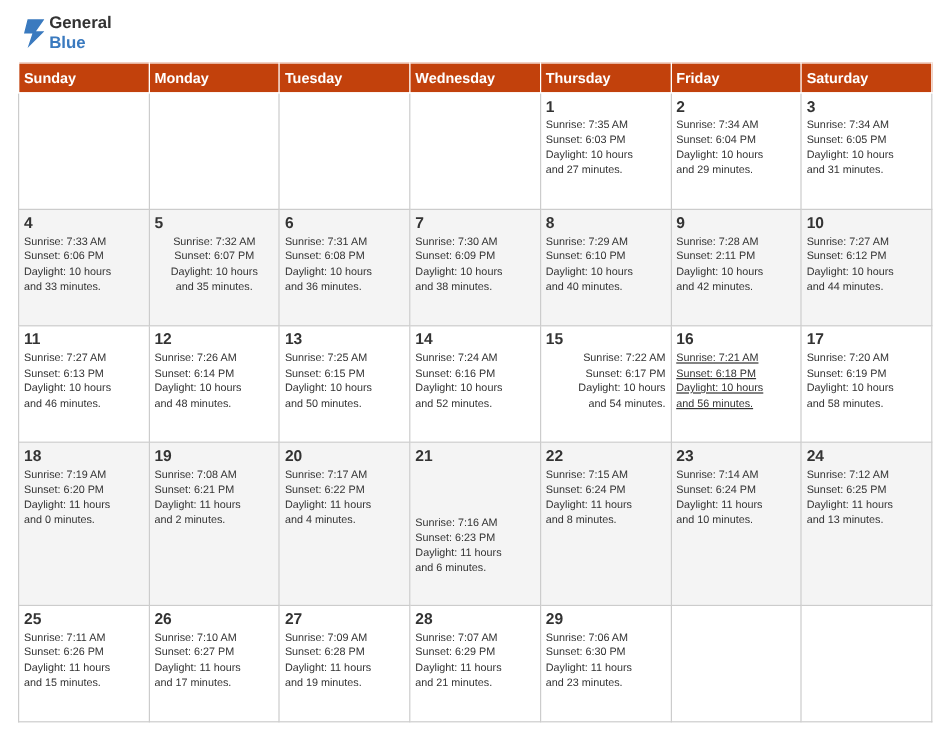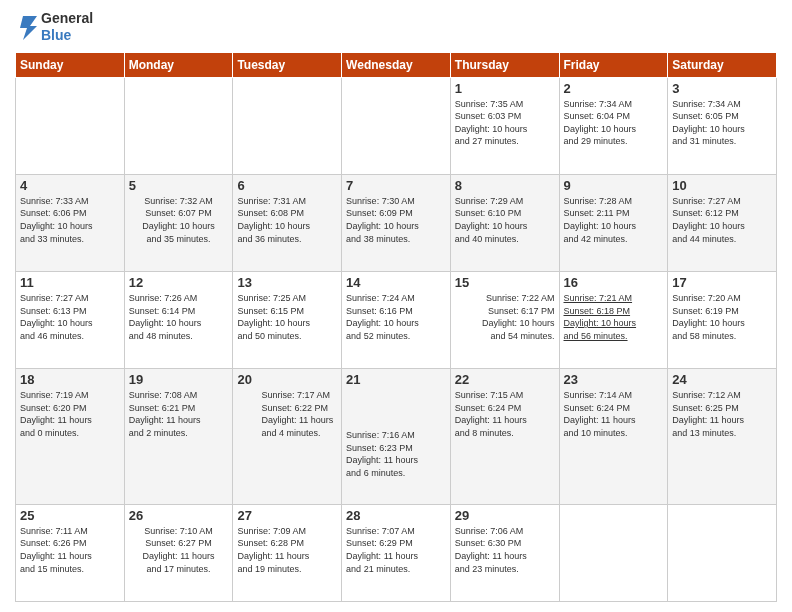--- a/index.html
+++ b/index.html
@@ -260,21 +260,21 @@
           </td>
           <td>
             <span class="day-num">19</span>
             <div class="day-info" style="white-space: pre-line;">Sunrise: 7:08 AM
 Sunset: 6:21 PM
 Daylight: 11 hours
 and 2 minutes.</div>
           </td>
           <td>
             <span class="day-num">20</span>
-            <div class="day-info" style="white-space: pre-line; margin-left: 24px;">Sunrise: 7:17 AM
+            <div class="day-info" style="white-space: pre-line;">Sunrise: 7:17 AM
 Sunset: 6:22 PM
 Daylight: 11 hours
 and 4 minutes.</div>
           </td>
           <td>
             <span class="day-num">21</span>
             <div class="day-info" style="white-space: pre-line; margin-top: 42px;">Sunrise: 7:16 AM
 Sunset: 6:23 PM
 Daylight: 11 hours
 and 6 minutes.</div>
@@ -304,21 +304,21 @@
         <tr>
           <td>
             <span class="day-num">25</span>
             <div class="day-info" style="white-space: pre-line;">Sunrise: 7:11 AM
 Sunset: 6:26 PM
 Daylight: 11 hours
 and 15 minutes.</div>
           </td>
           <td>
             <span class="day-num">26</span>
-            <div class="day-info" style="white-space: pre-line; text-align: center;">Sunrise: 7:10 AM
+            <div class="day-info" style="white-space: pre-line;">Sunrise: 7:10 AM
 Sunset: 6:27 PM
 Daylight: 11 hours
 and 17 minutes.</div>
           </td>
           <td>
             <span class="day-num">27</span>
             <div class="day-info" style="white-space: pre-line;">Sunrise: 7:09 AM
 Sunset: 6:28 PM
 Daylight: 11 hours
 and 19 minutes.</div>

